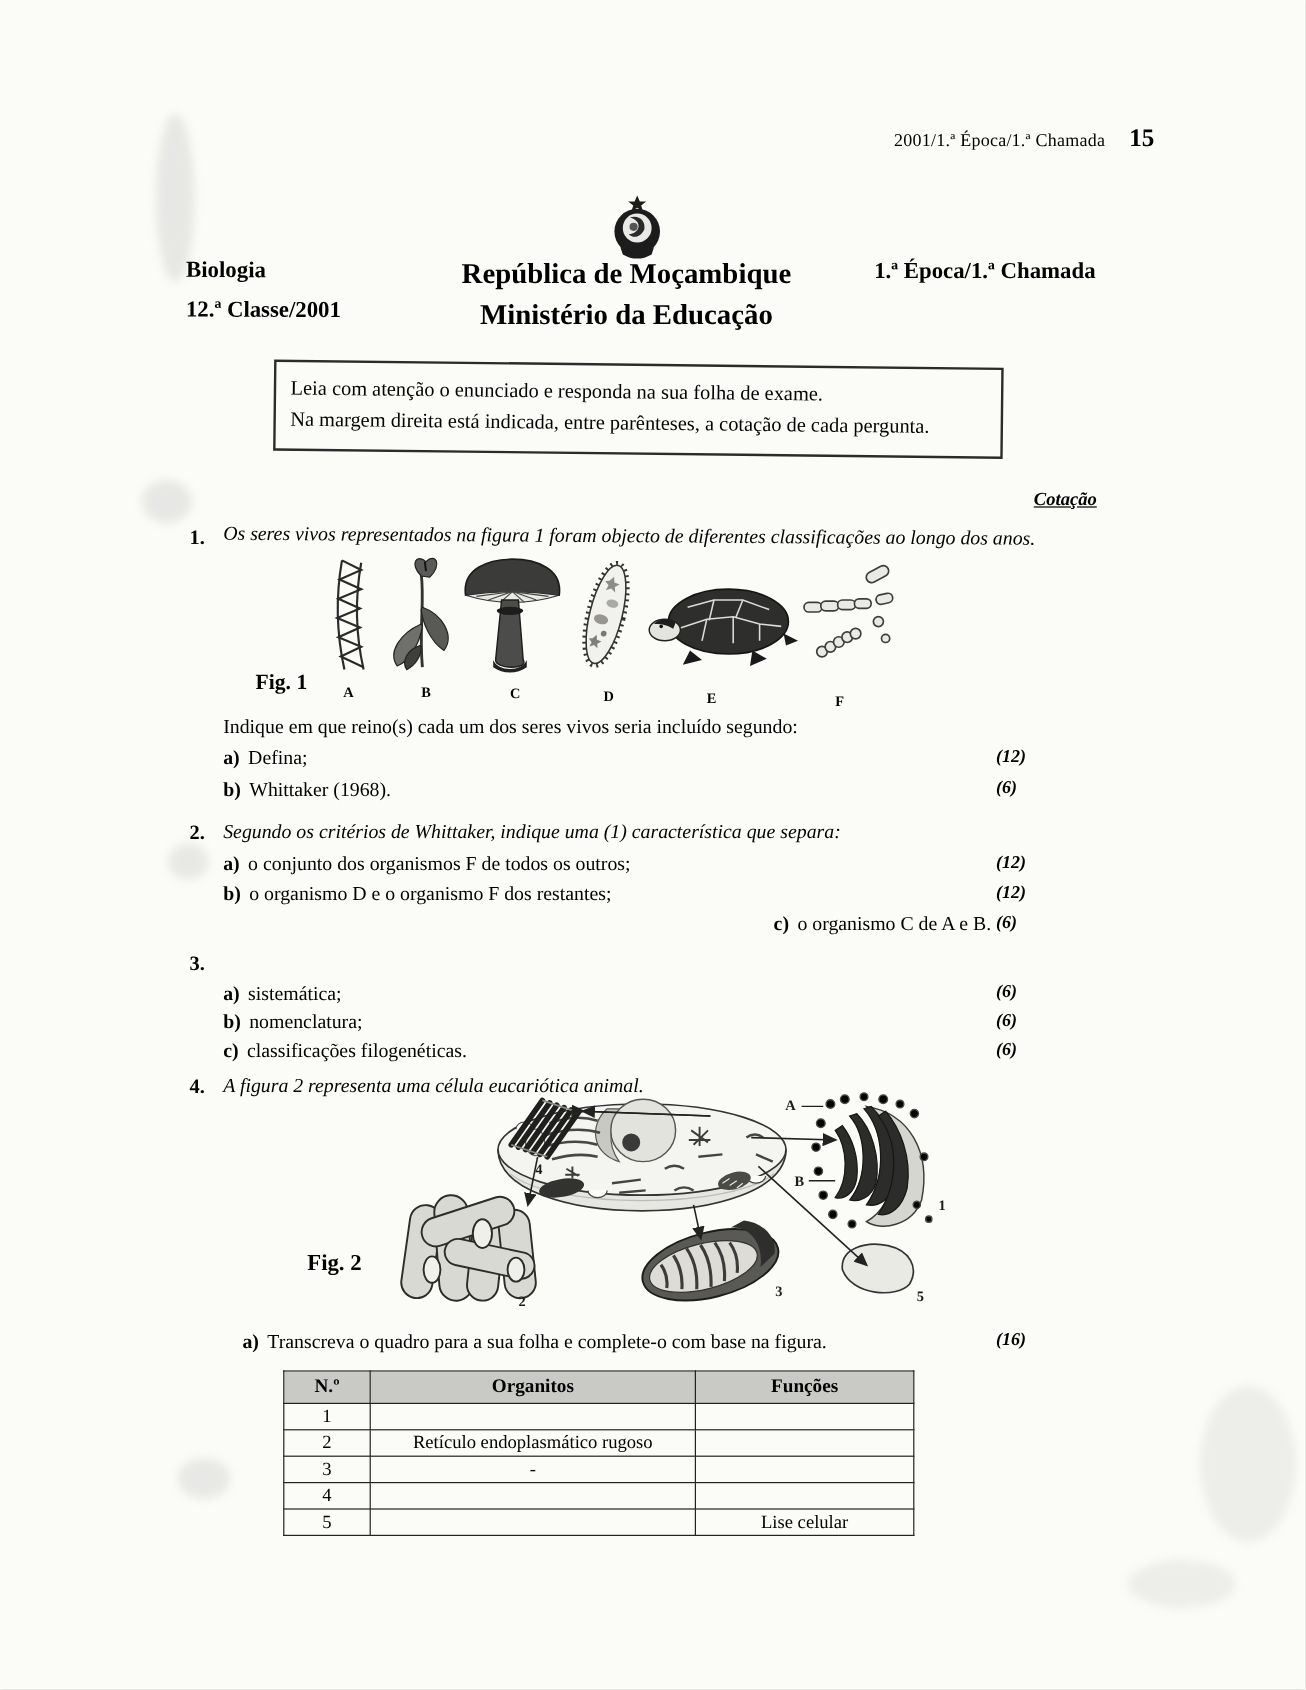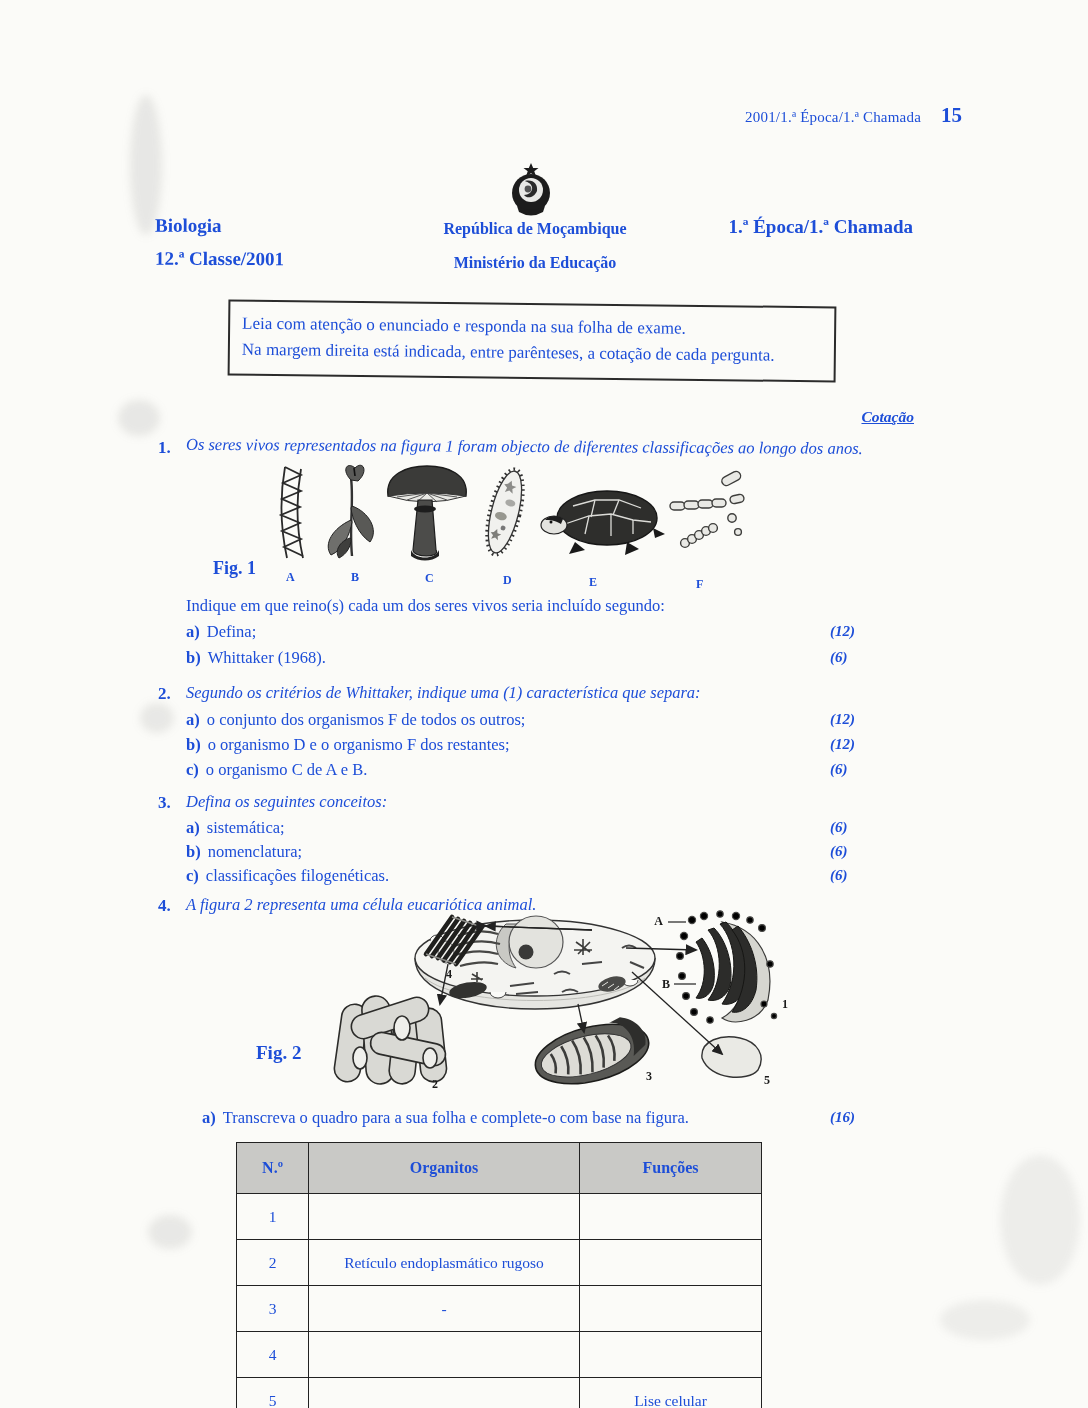--- a/index.html
+++ b/index.html
@@ -1,47 +1,47 @@
 <!DOCTYPE html>
 <html><head>
 <meta charset="utf-8">
 <style>
   html,body{margin:0;padding:0;background:#e9e9e7;}
   .page{position:relative;width:1088px;height:1408px;background:#fbfbf8;
-        font-family:"Liberation Serif",serif;color:#1d4ed8;overflow:hidden;
+        font-family:"Liberation Serif",serif;color:#000000;overflow:hidden;
         margin:0 auto;box-shadow:0 0 8px rgba(0,0,0,.25);}
   .abs{position:absolute;}
   
   .pg-head{position:absolute;top:103px;left:690px;width:272px;text-align:right;}
   .pg-ed{font-size:15px;letter-spacing:.2px;}
   .pg-num{font-size:21px;font-weight:bold;margin-left:16px;}
   
   .mast-left{position:absolute;top:209px;left:155px;font-weight:bold;font-size:19px;line-height:33px;transform:rotate(.25deg);}
-  .mast-center{position:absolute;top:212px;left:375px;width:320px;text-align:center;font-weight:bold;font-size:16px;line-height:34px;}
+  .mast-center{position:absolute;top:212px;left:362px;width:320px;text-align:center;font-weight:bold;font-size:24px;line-height:34px;}
   .mast-right{position:absolute;top:210px;left:698px;width:215px;text-align:right;font-weight:bold;font-size:19px;line-height:33px;}
   
   .instruction-box{position:absolute;top:303px;left:228px;width:580px;
        border:2px solid #2b2b2b;padding:9px 12px 10px 12px;font-size:17px;line-height:1.55;
        transform:rotate(.65deg);background:#fbfbf8;}
   .cotacao{position:absolute;top:408px;left:838px;width:76px;text-align:right;
        font-weight:bold;font-style:italic;font-size:15.5px;text-decoration:underline;}
   
   .qnum{position:absolute;left:158px;font-weight:bold;font-size:17px;}
   .qstem{position:absolute;left:186px;width:720px;font-style:italic;font-size:16.5px;}
   .lead{position:absolute;left:186px;width:720px;font-size:16.5px;}
   .item{position:absolute;left:186px;width:640px;font-size:16.5px;}
   .item .ltr{font-weight:bold;margin-right:7px;}
   .marks{position:absolute;left:830px;width:82px;text-align:left;
        font-style:italic;font-weight:bold;font-size:15px;}
   .figlabel{position:absolute;font-weight:bold;font-size:18px;}
   .orgletter{position:absolute;font-weight:bold;font-size:12px;}
   
   .qtable{position:absolute;top:1142px;left:236px;border-collapse:collapse;table-layout:fixed;
        font-size:15.5px;background:#fbfbf8;}
-  .qtable th,.qtable td{border:1.5px solid #222;height:21px;text-align:center;padding:12px 4px;overflow:hidden;}
+  .qtable th,.qtable td{border:1.5px solid #222;height:21px;text-align:center;padding:0 4px;overflow:hidden;}
   .qtable th{background:#c9c9c6;font-weight:bold;height:26px;font-size:16px;}
   .qtable .c0{width:63px;}
   .qtable .c1{width:262px;}
   .qtable .c2{width:173px;}
   
   .smudge{position:absolute;border-radius:50%;filter:blur(4px);pointer-events:none;}
   svg text{font-family:"Liberation Serif",serif;}
 </style>
 </head>
 <body>
@@ -191,27 +191,26 @@
   <div class="qnum" style="top:684px;">2.</div>
   <div class="qstem" style="top:683px;">Segundo os critérios de Whittaker, indique uma (1) característica que separa:</div>
   <div class="item" style="top:710px;">
     <span class="ltr">a)</span><span>o conjunto dos organismos F de todos os outros;</span>
   </div>
   <div class="marks" style="top:711px;">(12)</div>
   <div class="item" style="top:735px;">
     <span class="ltr">b)</span><span>o organismo D e o organismo F dos restantes;</span>
   </div>
   <div class="marks" style="top:736px;">(12)</div>
-  <div class="item" style="top:760px;">
+  <div class="item" style="top:760px;text-align:right;">
     <span class="ltr">c)</span><span>o organismo C de A e B.</span>
   </div>
   <div class="marks" style="top:761px;">(6)</div>
 
   <div class="qnum" style="top:793px;">3.</div>
-  <div class="qstem" style="top:792px;">Defina os seguintes conceitos:</div>
   <div class="item" style="top:818px;">
     <span class="ltr">a)</span><span>sistemática;</span>
   </div>
   <div class="marks" style="top:819px;">(6)</div>
   <div class="item" style="top:842px;">
     <span class="ltr">b)</span><span>nomenclatura;</span>
   </div>
   <div class="marks" style="top:843px;">(6)</div>
   <div class="item" style="top:866px;">
     <span class="ltr">c)</span><span>classificações filogenéticas.</span>

